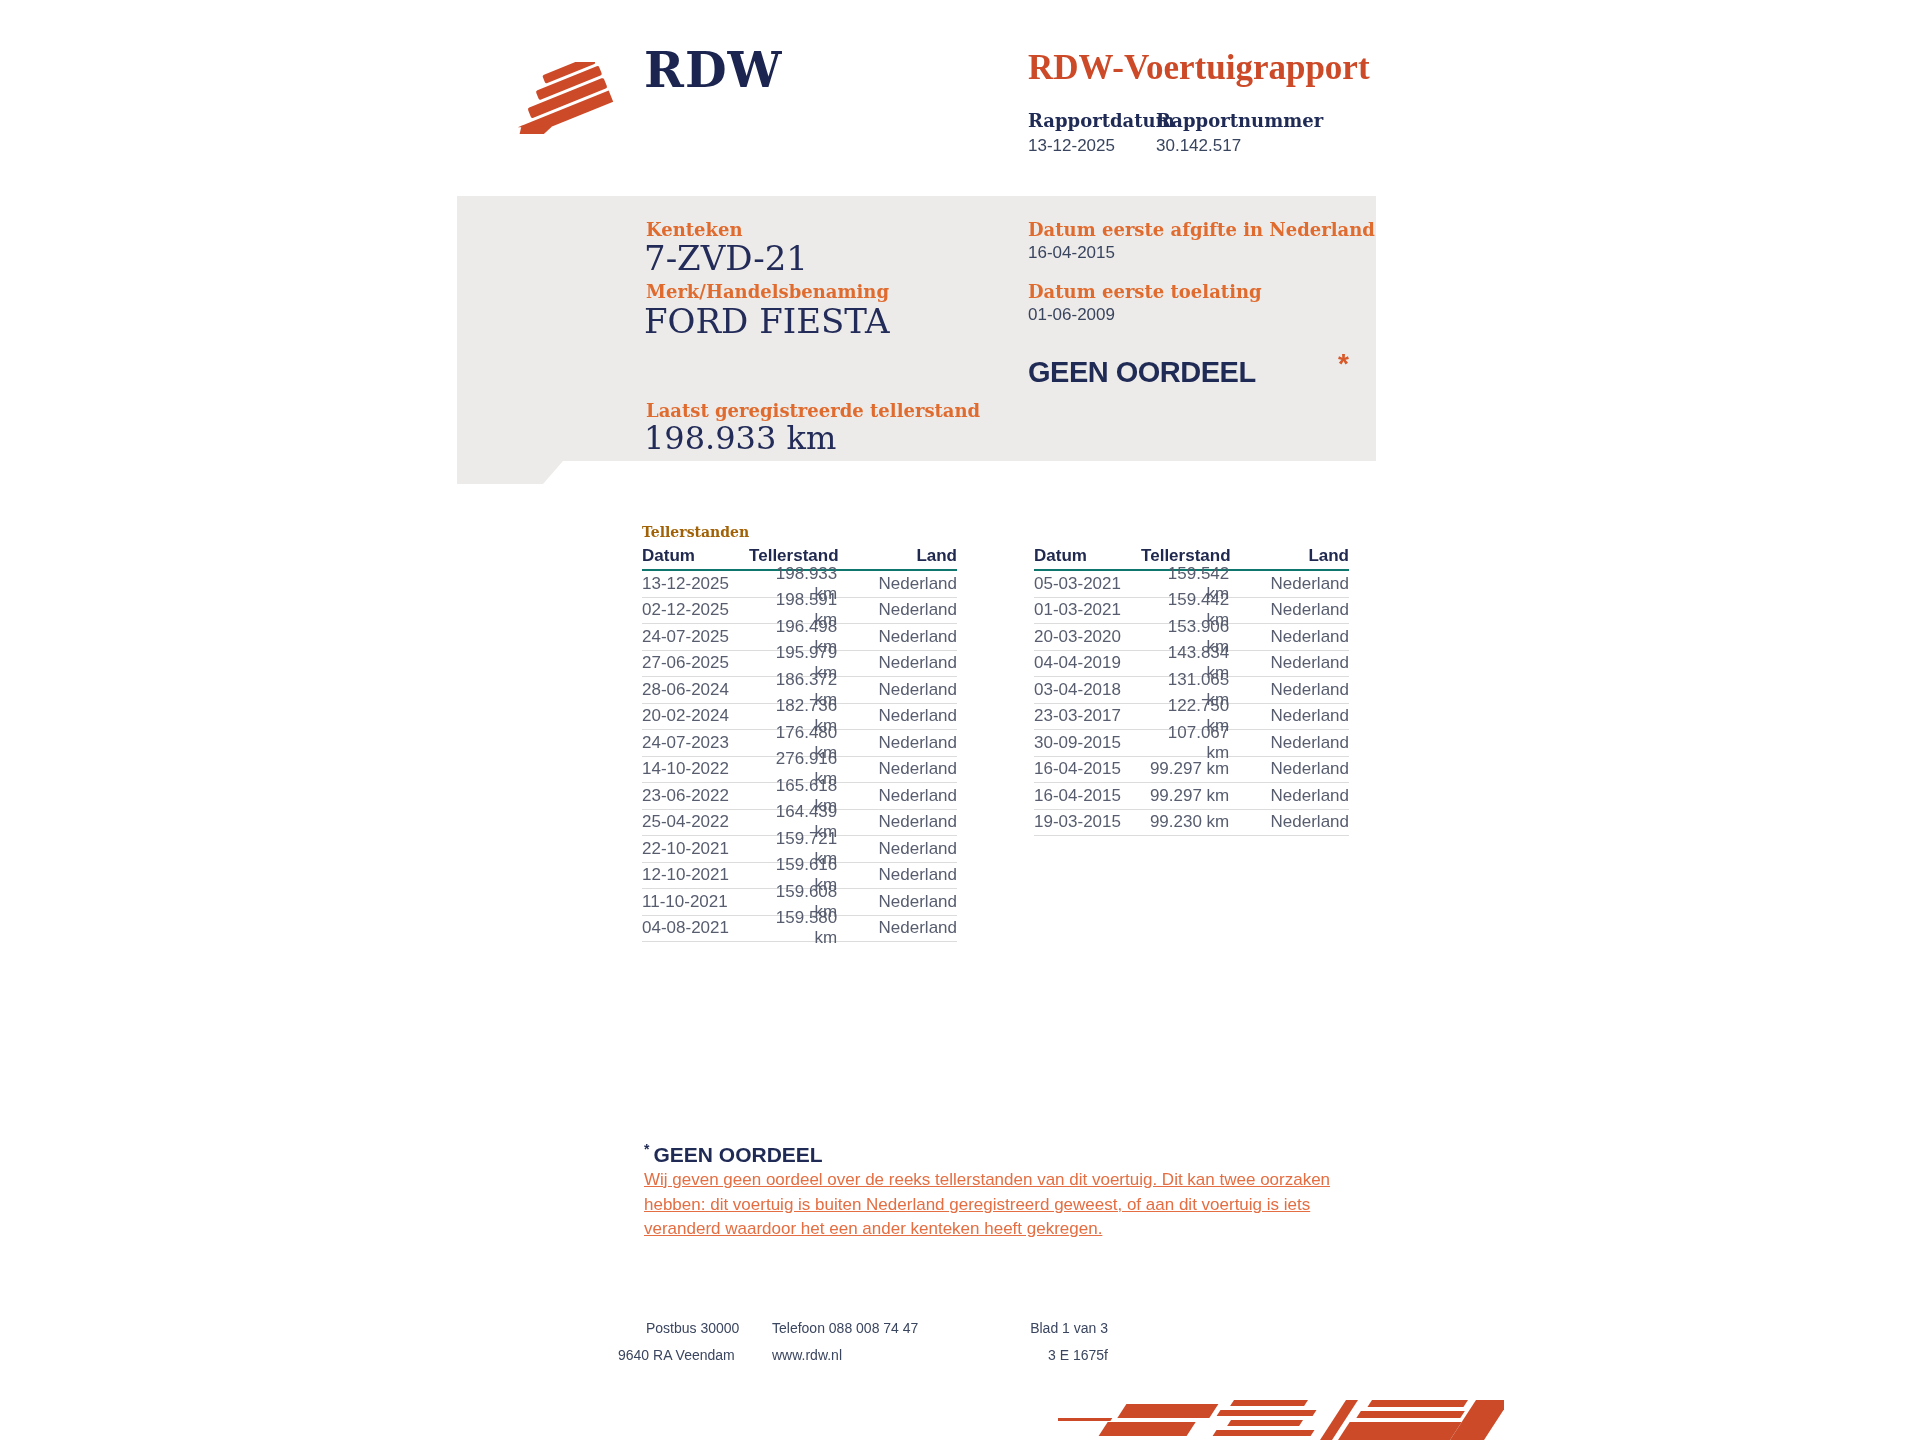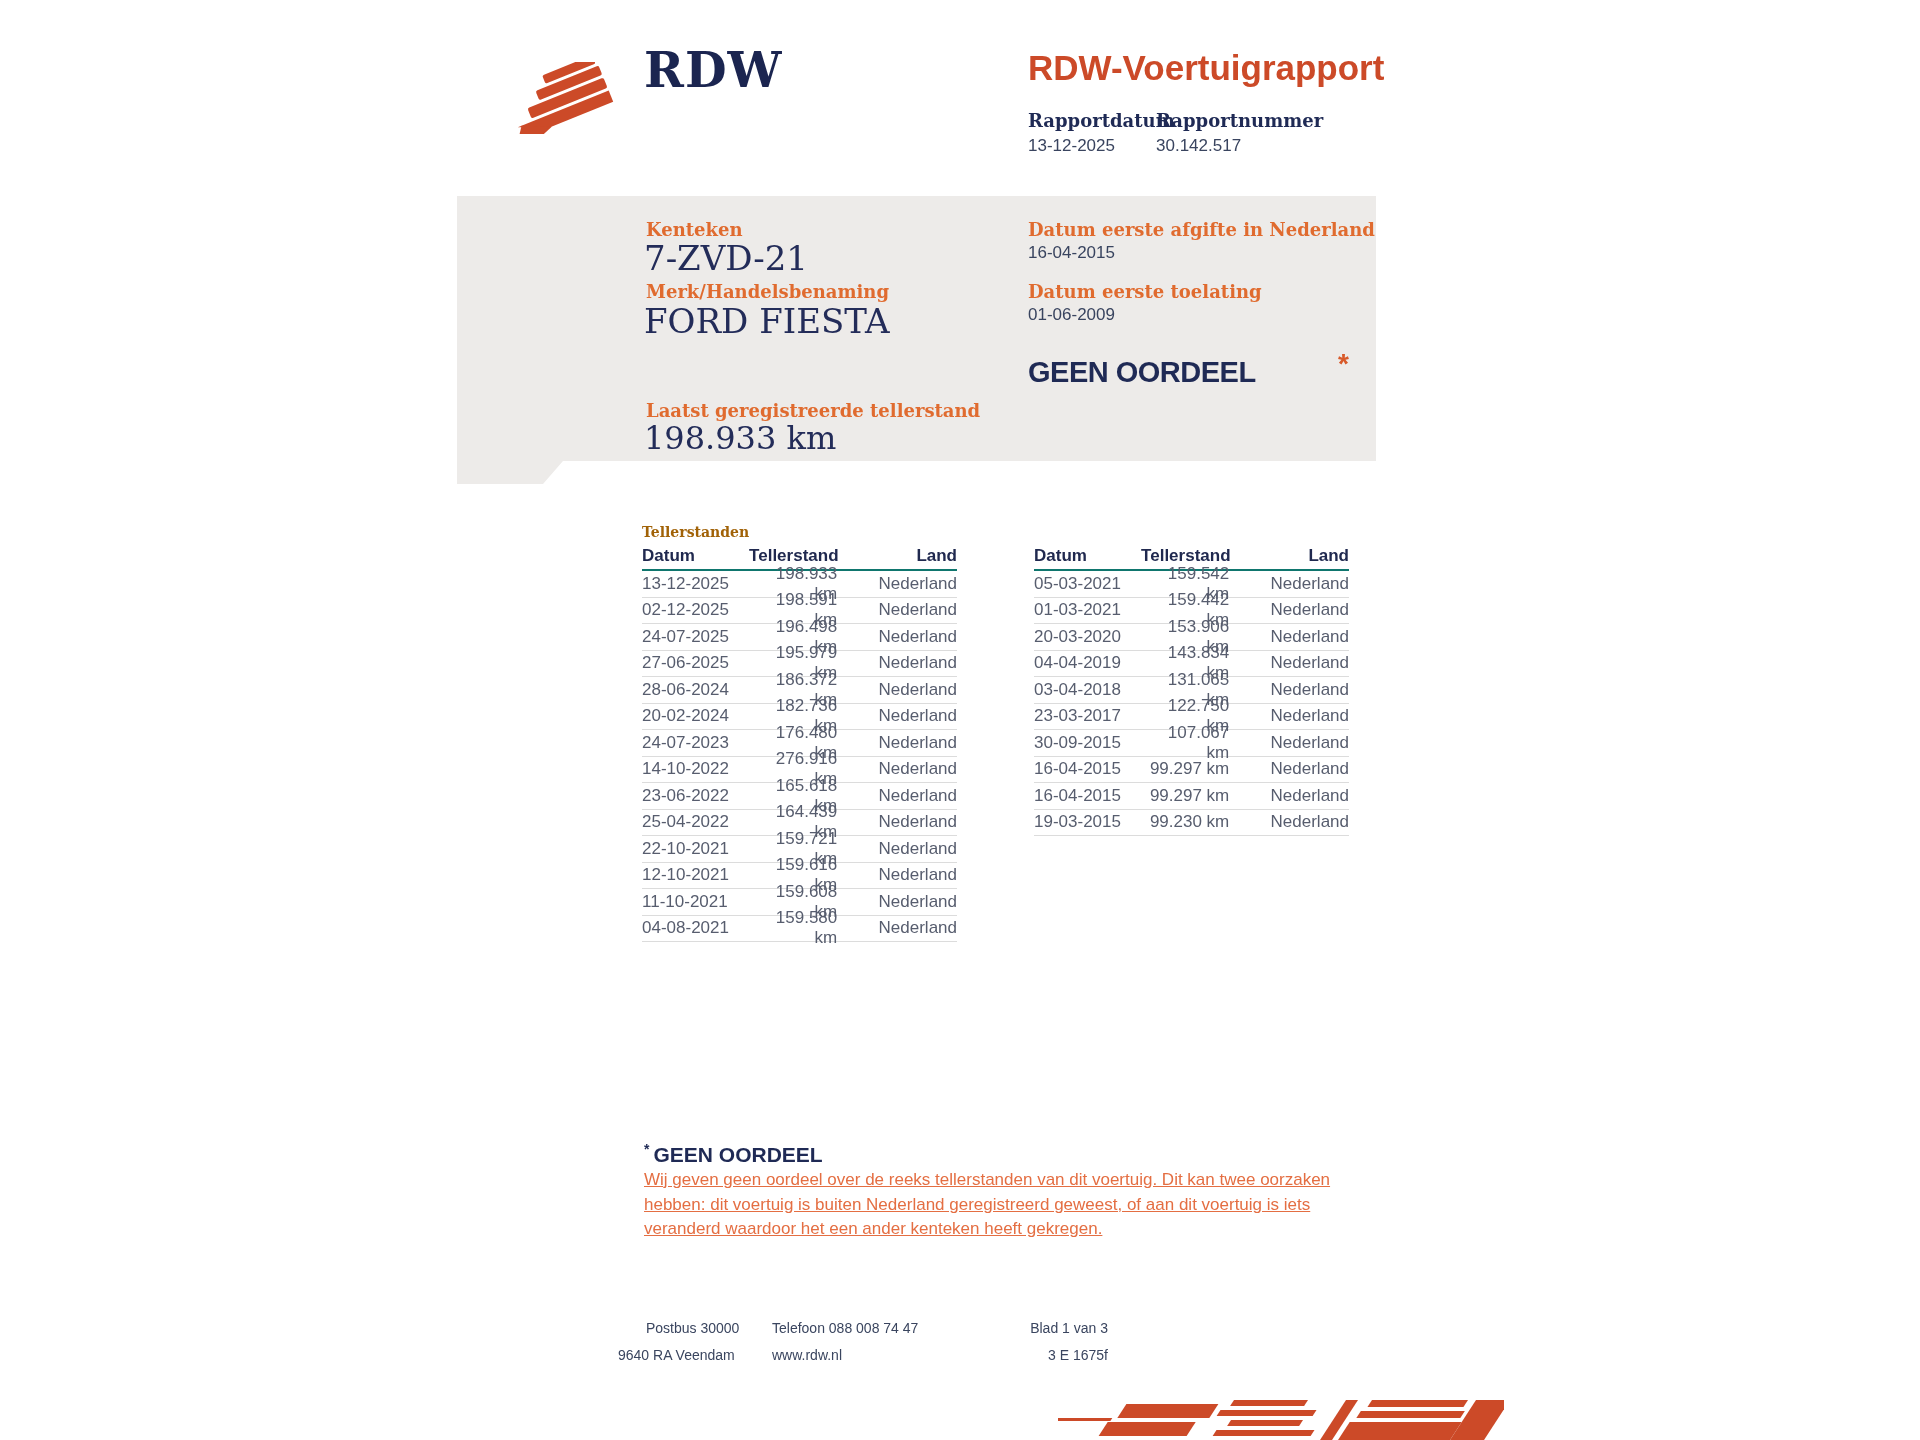--- a/index.html
+++ b/index.html
@@ -10,21 +10,21 @@
     font-family:"Liberation Sans", sans-serif;
   }
   .abs { position:absolute; }
 
   
   .wordmark {
     font-family:"DejaVu Serif", serif; font-weight:bold;
     font-size:48px; letter-spacing:1px; color:#1b2550;
   }
   .doc-title {
-    font-family:Liberation Sans, sans-serif; font-weight:bold;
+    font-family:Liberation Serif, serif; font-weight:bold;
     font-size:35px; color:#cc4a28; letter-spacing:0;
   }
   .slab-label {
     font-family:"DejaVu Serif", serif; font-weight:bold;
     font-size:18px; color:#e06b2f;
   }
   .slab-label.navy { color:#1f2a55; }
   .sans-value { font-size:17px; color:#39445f; }
 
   

